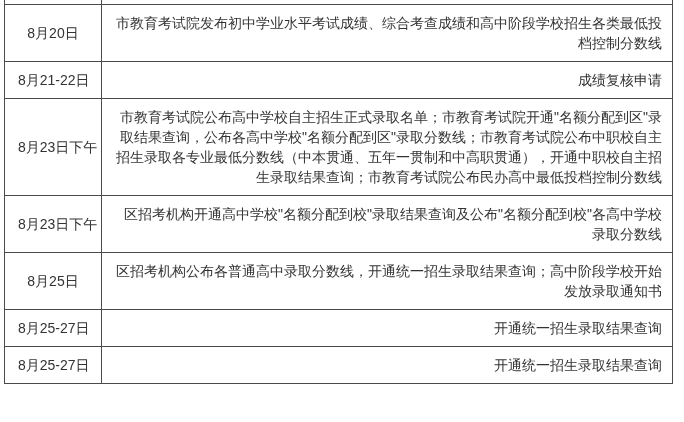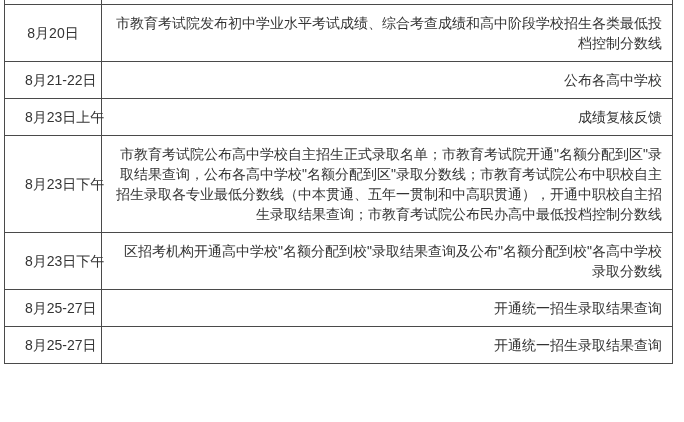--- a/index.html
+++ b/index.html
@@ -26,21 +26,21 @@
     border: 1px solid #4a4a4a;
     font-size: 14px;
     line-height: 20px;
     color: #333333;
     word-break: break-all;
   }
   col.date-col { width: 97px; }
   td.date-cell {
     text-align: center;
     vertical-align: middle;
-    padding: 8px 20px;
+    padding: 8px 13px;
     white-space: nowrap;
   }
   td.content-cell {
     text-align: right;
     vertical-align: middle;
     padding: 8px 10px;
   }
   tr.partial-row td {
     border-top: none;
     padding: 0;
@@ -60,33 +60,33 @@
       <tr class="partial-row">
         <td></td>
         <td></td>
       </tr>
       <tr>
         <td class="date-cell">8月20日</td>
         <td class="content-cell">市教育考试院发布初中学业水平考试成绩、综合考查成绩和高中阶段学校招生各类最低投档控制分数线</td>
       </tr>
       <tr>
         <td class="date-cell">8月21-22日</td>
-        <td class="content-cell">公布各高中学校</td>
-      </tr>
-      <tr>
-        <td class="date-cell">8月23日上午</td>
-        <td class="content-cell">成绩复核反馈</td>
+        <td class="content-cell">成绩复核申请</td>
       </tr>
       <tr>
         <td class="date-cell">8月23日下午</td>
         <td class="content-cell">市教育考试院公布高中学校自主招生正式录取名单；市教育考试院开通"名额分配到区"录取结果查询，公布各高中学校"名额分配到区"录取分数线；市教育考试院公布中职校自主招生录取各专业最低分数线（中本贯通、五年一贯制和中高职贯通），开通中职校自主招生录取结果查询；市教育考试院公布民办高中最低投档控制分数线</td>
       </tr>
       <tr>
         <td class="date-cell">8月23日下午</td>
         <td class="content-cell">区招考机构开通高中学校"名额分配到校"录取结果查询及公布"名额分配到校"各高中学校录取分数线</td>
+      </tr>
+      <tr>
+        <td class="date-cell">8月25日</td>
+        <td class="content-cell">区招考机构公布各普通高中录取分数线，开通统一招生录取结果查询；高中阶段学校开始发放录取通知书</td>
       </tr>
       <tr>
         <td class="date-cell">8月25-27日</td>
         <td class="content-cell">开通统一招生录取结果查询</td>
       </tr>
       <tr>
         <td class="date-cell">8月25-27日</td>
         <td class="content-cell">开通统一招生录取结果查询</td>
       </tr>
     </tbody>

